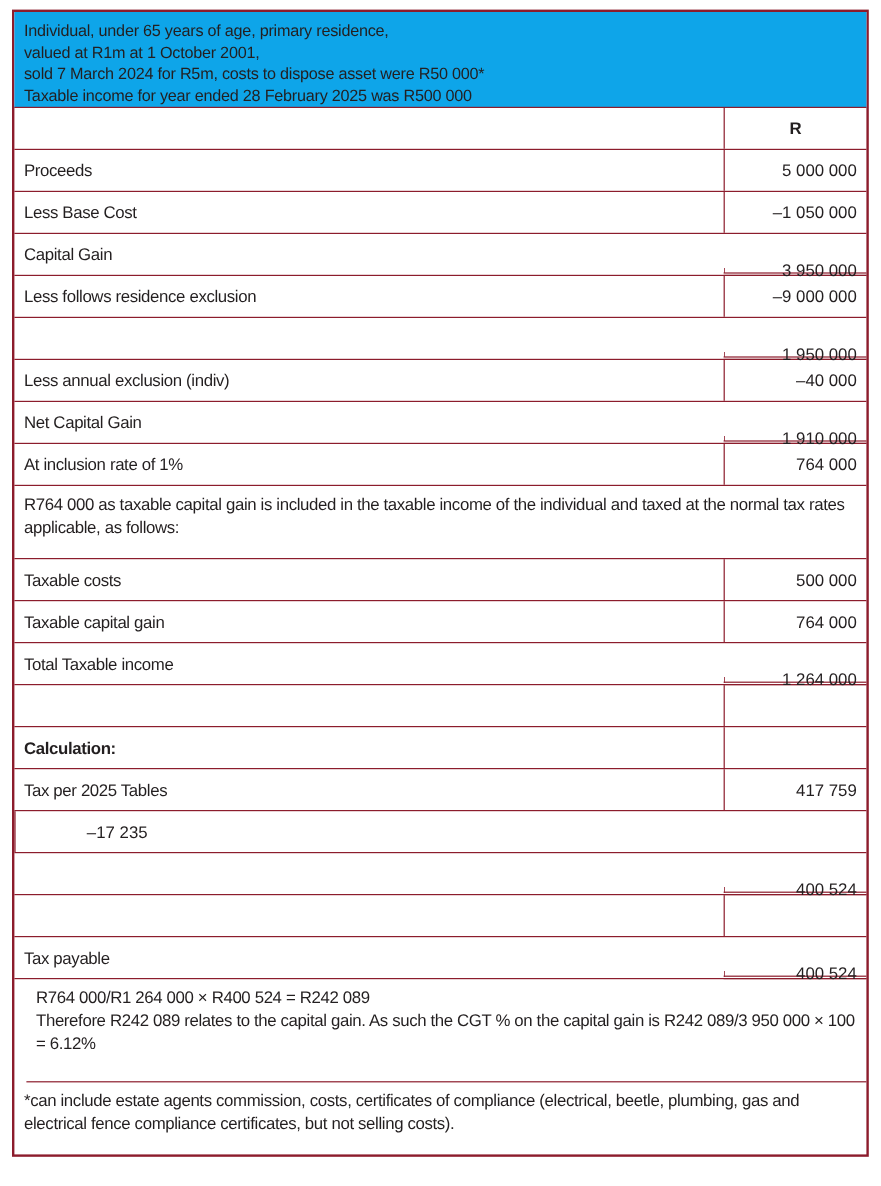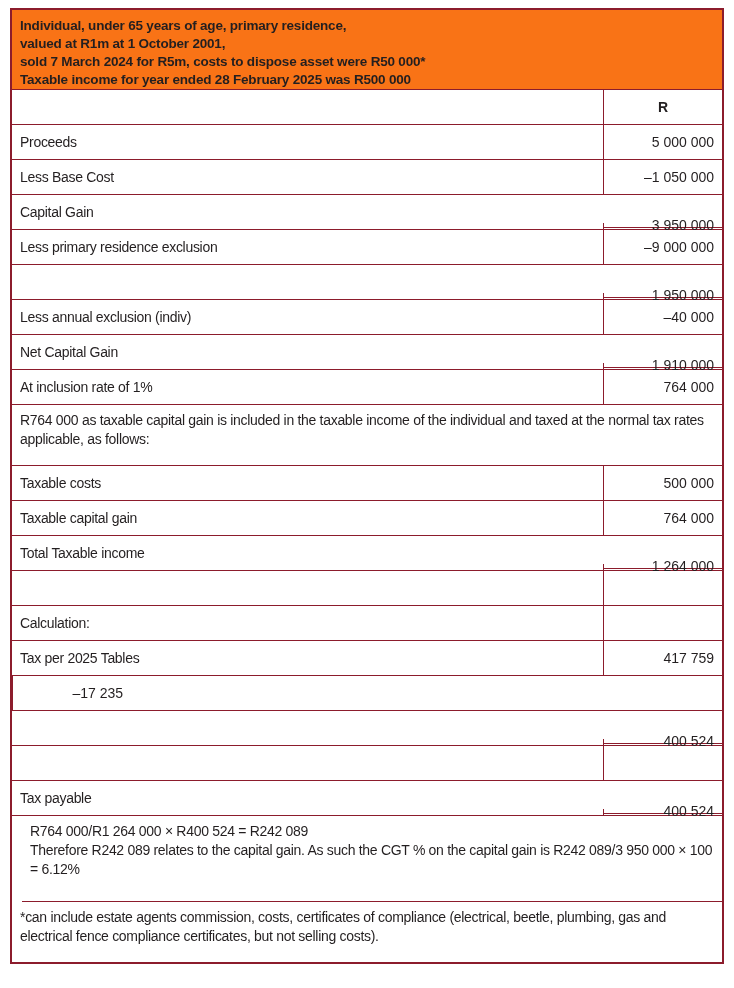--- a/index.html
+++ b/index.html
@@ -1,26 +1,26 @@
 <!DOCTYPE html>
 <html><head>
 <meta charset="utf-8">
 <style>
   html, body { margin:0; padding:0; background:#fff; }
   body { width:734px; height:988px; position:relative; font-family:"Liberation Sans", sans-serif; color:#231f20; }
   .frame { position:absolute; left:10px; top:8px; width:710px; border:2px solid #8c1c2c; box-sizing:content-box; }
-  .head { background:#f97316; padding:7px 8px 8px 8px; height:80px; box-sizing:border-box; border-bottom:1px solid #8c1c2c;
-          font-weight:bold; font-size:13.5px; line-height:18px; transform-origin:left; letter-spacing:-0.2px; }
+  .head { background:#0ea5e9; padding:7px 8px 8px 8px; height:80px; box-sizing:border-box; border-bottom:1px solid #8c1c2c;
+          font-weight:normal; font-size:13.5px; line-height:18px; transform-origin:left; letter-spacing:-0.2px; }
   .head div { white-space:nowrap; }
   .row { display:flex; height:35px; border-bottom:1px solid #8c1c2c; box-sizing:border-box; font-size:14px; }
   .row .lbl { flex:1; padding:0 8px; display:flex; align-items:center; letter-spacing:-0.3px; }
   .row .val { width:119px; border-left:1px solid #8c1c2c; display:flex; align-items:center; justify-content:flex-end; padding-right:8px; box-sizing:border-box; }
   .row.hdr .val { justify-content:center; font-weight:bold; padding-right:0; }
   .row.dbl .val { border-bottom:3px double #8c1c2c; margin-bottom:-1px;margin-top:28px; }
-  .row.bold .lbl { font-weight:normal; }
+  .row.bold .lbl { font-weight:bold; }
   .note { border-bottom:1px solid #8c1c2c; padding:6px 8px; font-size:14px; line-height:19px; box-sizing:border-box; letter-spacing:-0.3px; }
   .note.last { border-bottom:none; }
 </style>
 </head>
 <body>
 
 <div class="frame">
   <div class="head">
     <div>Individual, under 65 years of age, primary residence,</div>
     <div>valued at R1m at 1 October 2001,</div>
@@ -39,21 +39,21 @@
     </div>
   <div class="row">
       <div class="lbl">Less Base Cost</div>
       <div class="val">–1 050 000</div>
     </div>
   <div class="row dbl">
       <div class="lbl">Capital Gain</div>
       <div class="val">3 950 000</div>
     </div>
   <div class="row">
-      <div class="lbl">Less primary residence exclusion</div>
+      <div class="lbl">Less follows residence exclusion</div>
       <div class="val">–9 000 000</div>
     </div>
   <div class="row dbl">
       <div class="lbl"></div>
       <div class="val">1 950 000</div>
     </div>
   <div class="row">
       <div class="lbl">Less annual exclusion (indiv)</div>
       <div class="val">–40 000</div>
     </div>

